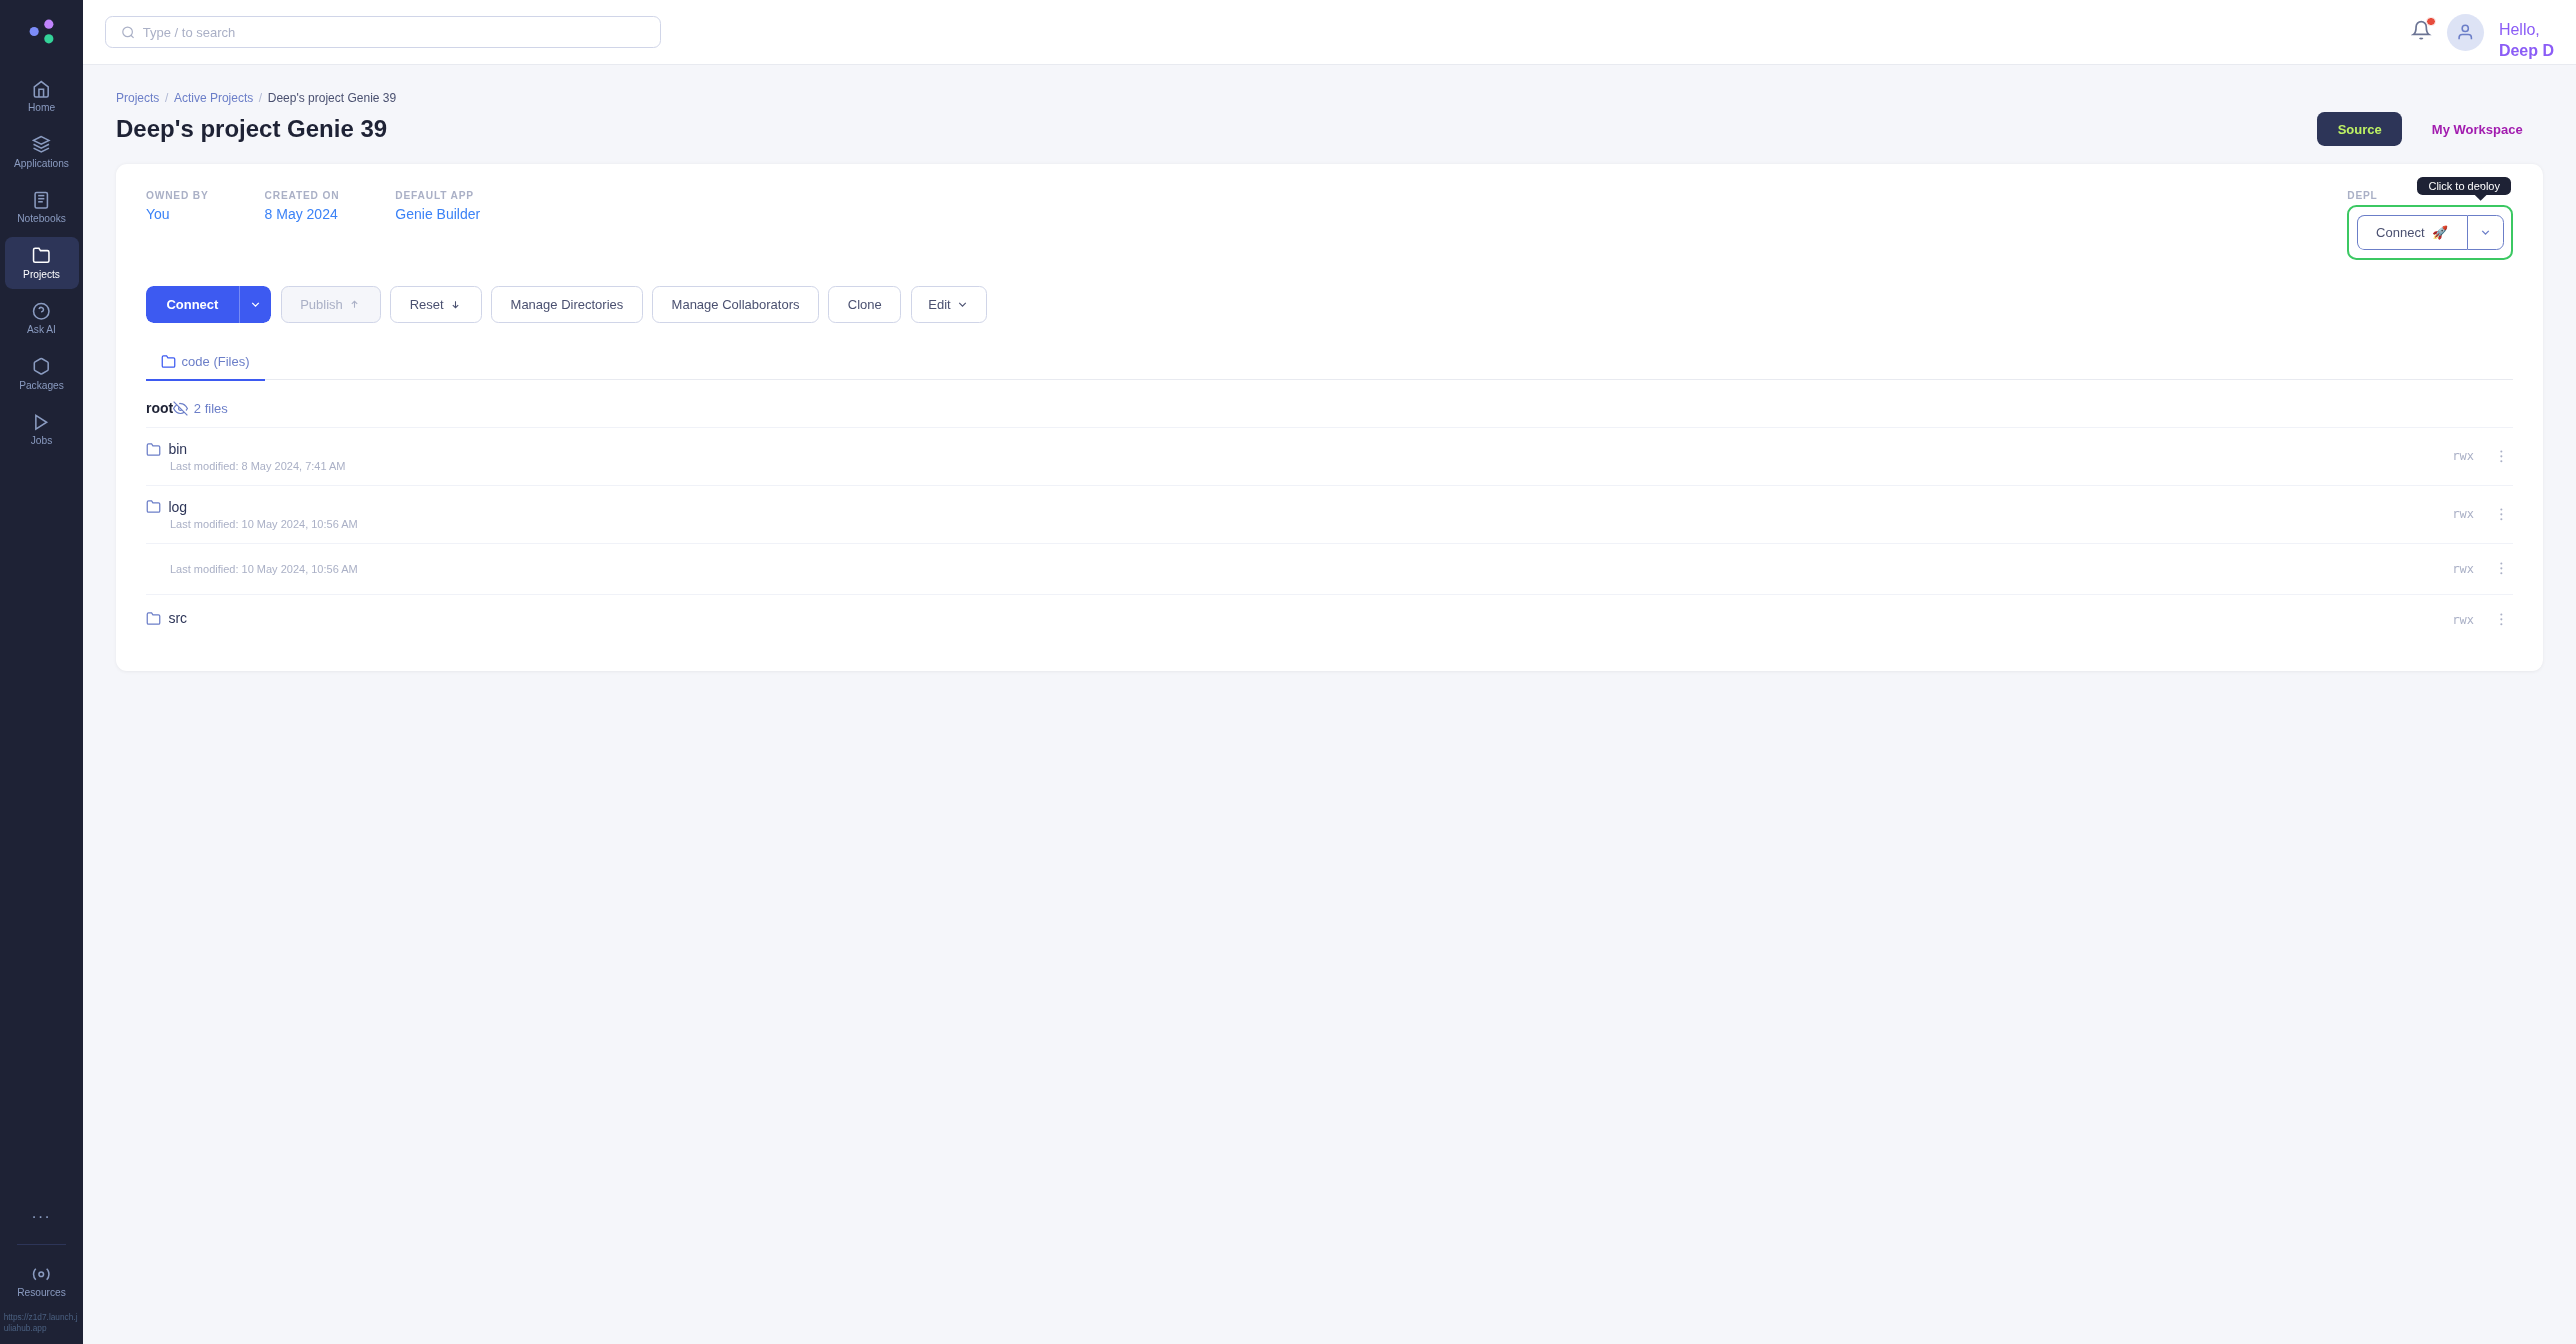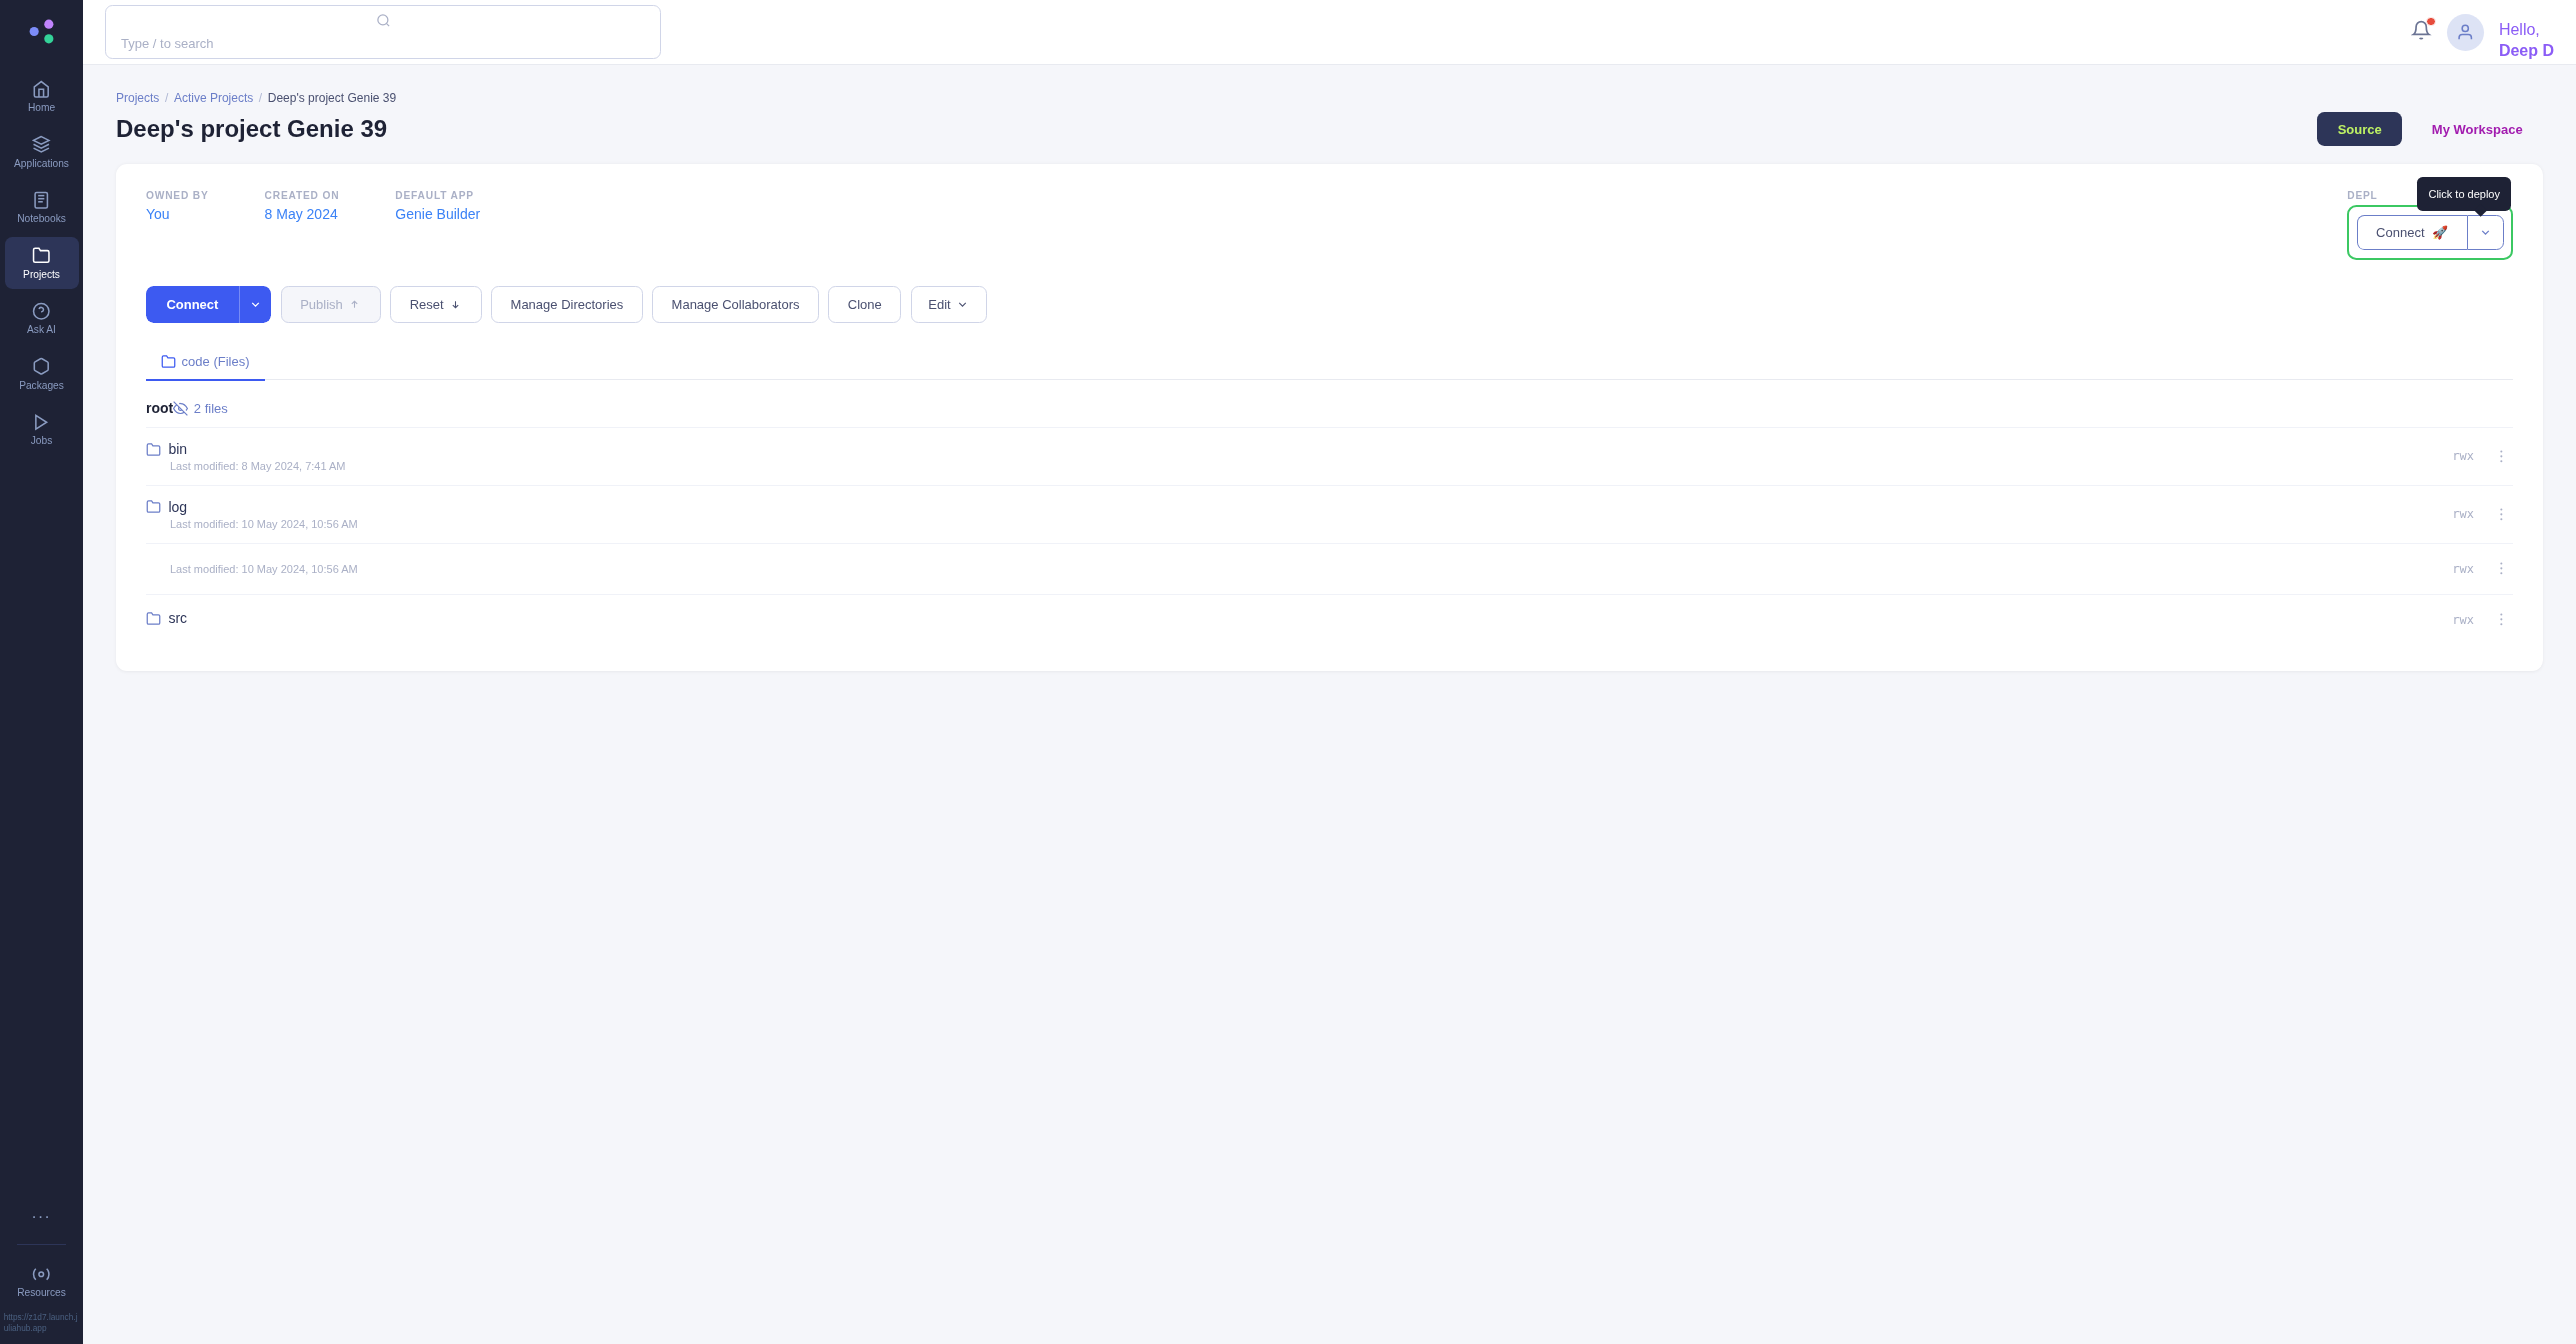--- a/index.html
+++ b/index.html
@@ -65,21 +65,20 @@
       display: flex;
       align-items: center;
       gap: 7.4px;
       background: #fff;
       border: 1.4px solid #d0d5e8;
       border-radius: 7.4px;
       padding: 7.4px 15px;
       width: 556px;
       color: #aab0c6;
       font-size: 13px;
-      flex-direction: column;
     }
     .search-box input {
       border: none;
       outline: none;
       font-size: 13px;
       color: #4a5070;
       width: 100%;
       background: transparent;
     }
     .search-box input::placeholder { color: #aab0c6; }
@@ -215,21 +214,21 @@
       padding: 7.4px;
       position: relative;
     }
     .deploy-tooltip {
       position: absolute;
       top: -30px;
       right: 0;
       background: #1e2235;
       color: #fff;
       font-size: 11px;
-      padding: 11px 11px;
+      padding: 3px 11px;
       border-radius: 5.6px;
       white-space: nowrap;
       font-weight: 500;
     }
     .deploy-tooltip::after {
       content: '';
       position: absolute;
       bottom: -4.6px;
       right: 26px;
       width: 9.3px;

